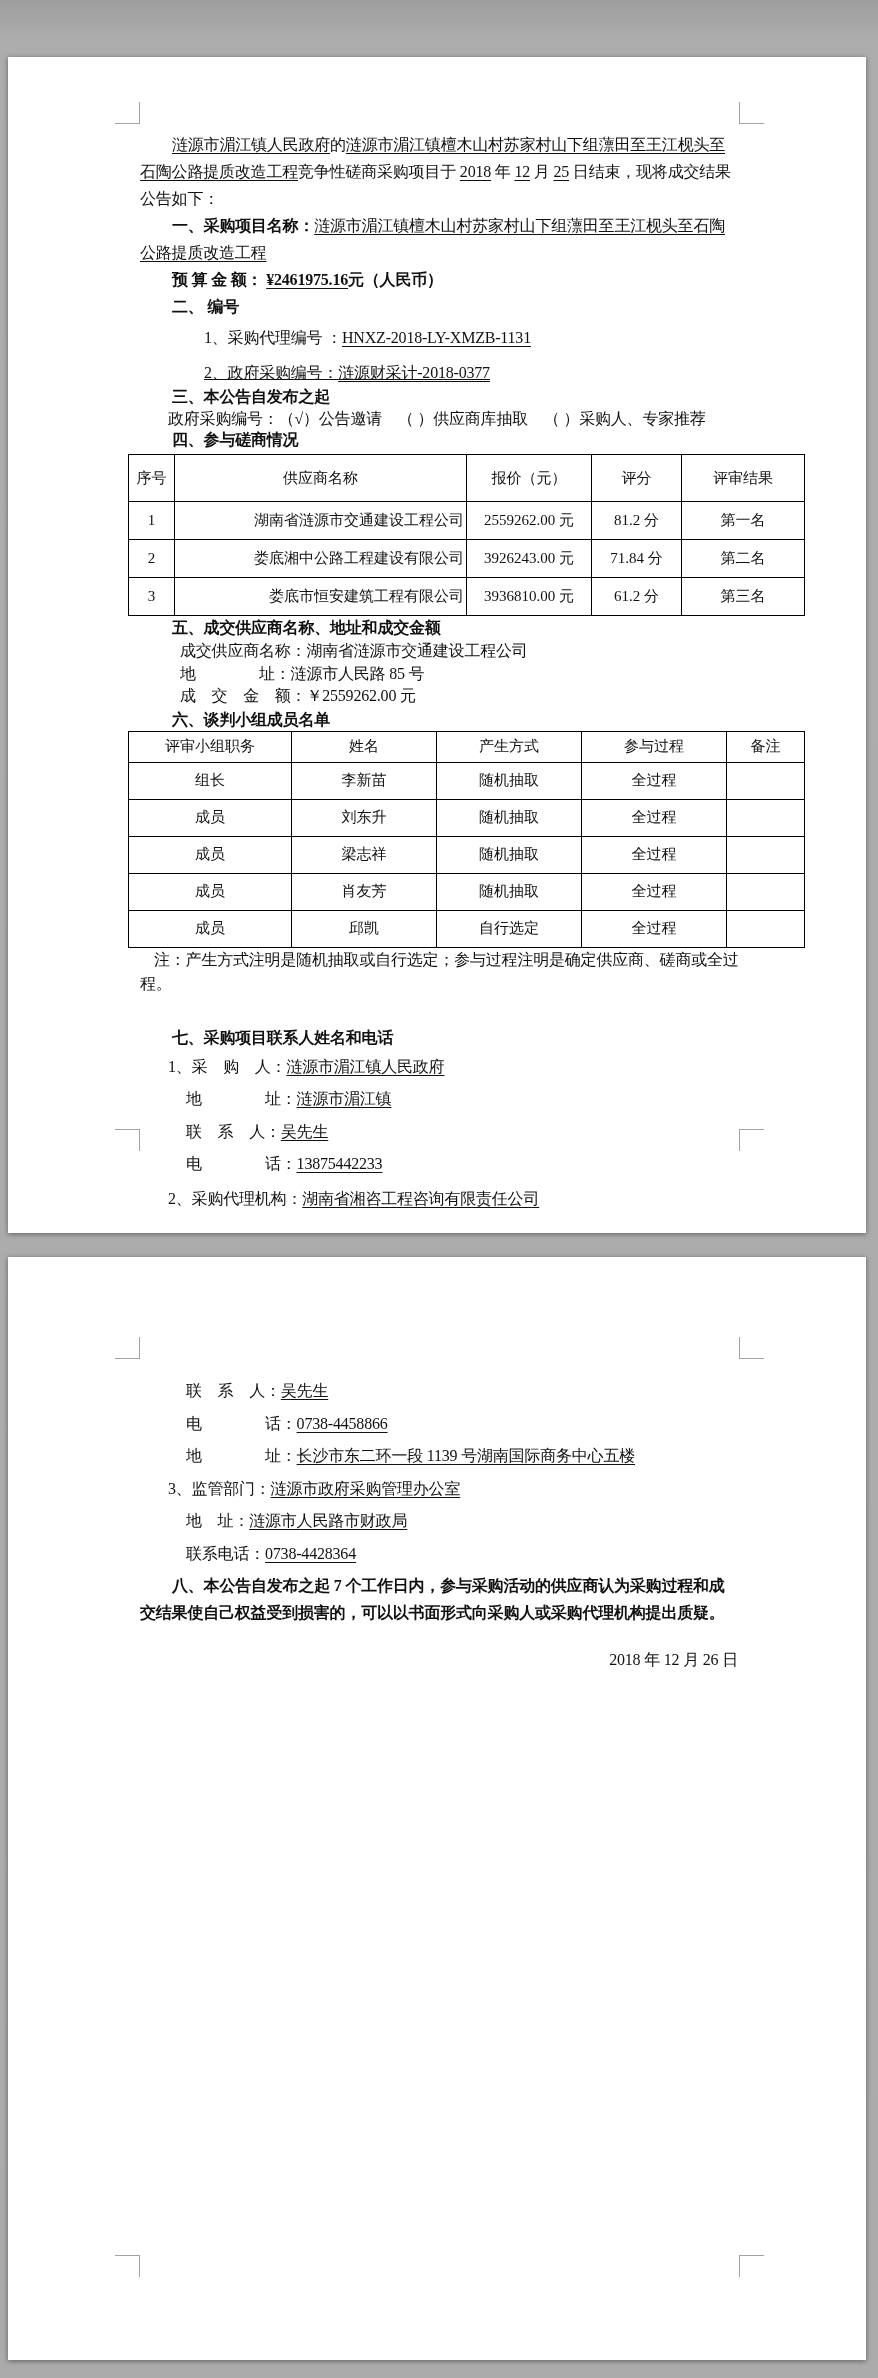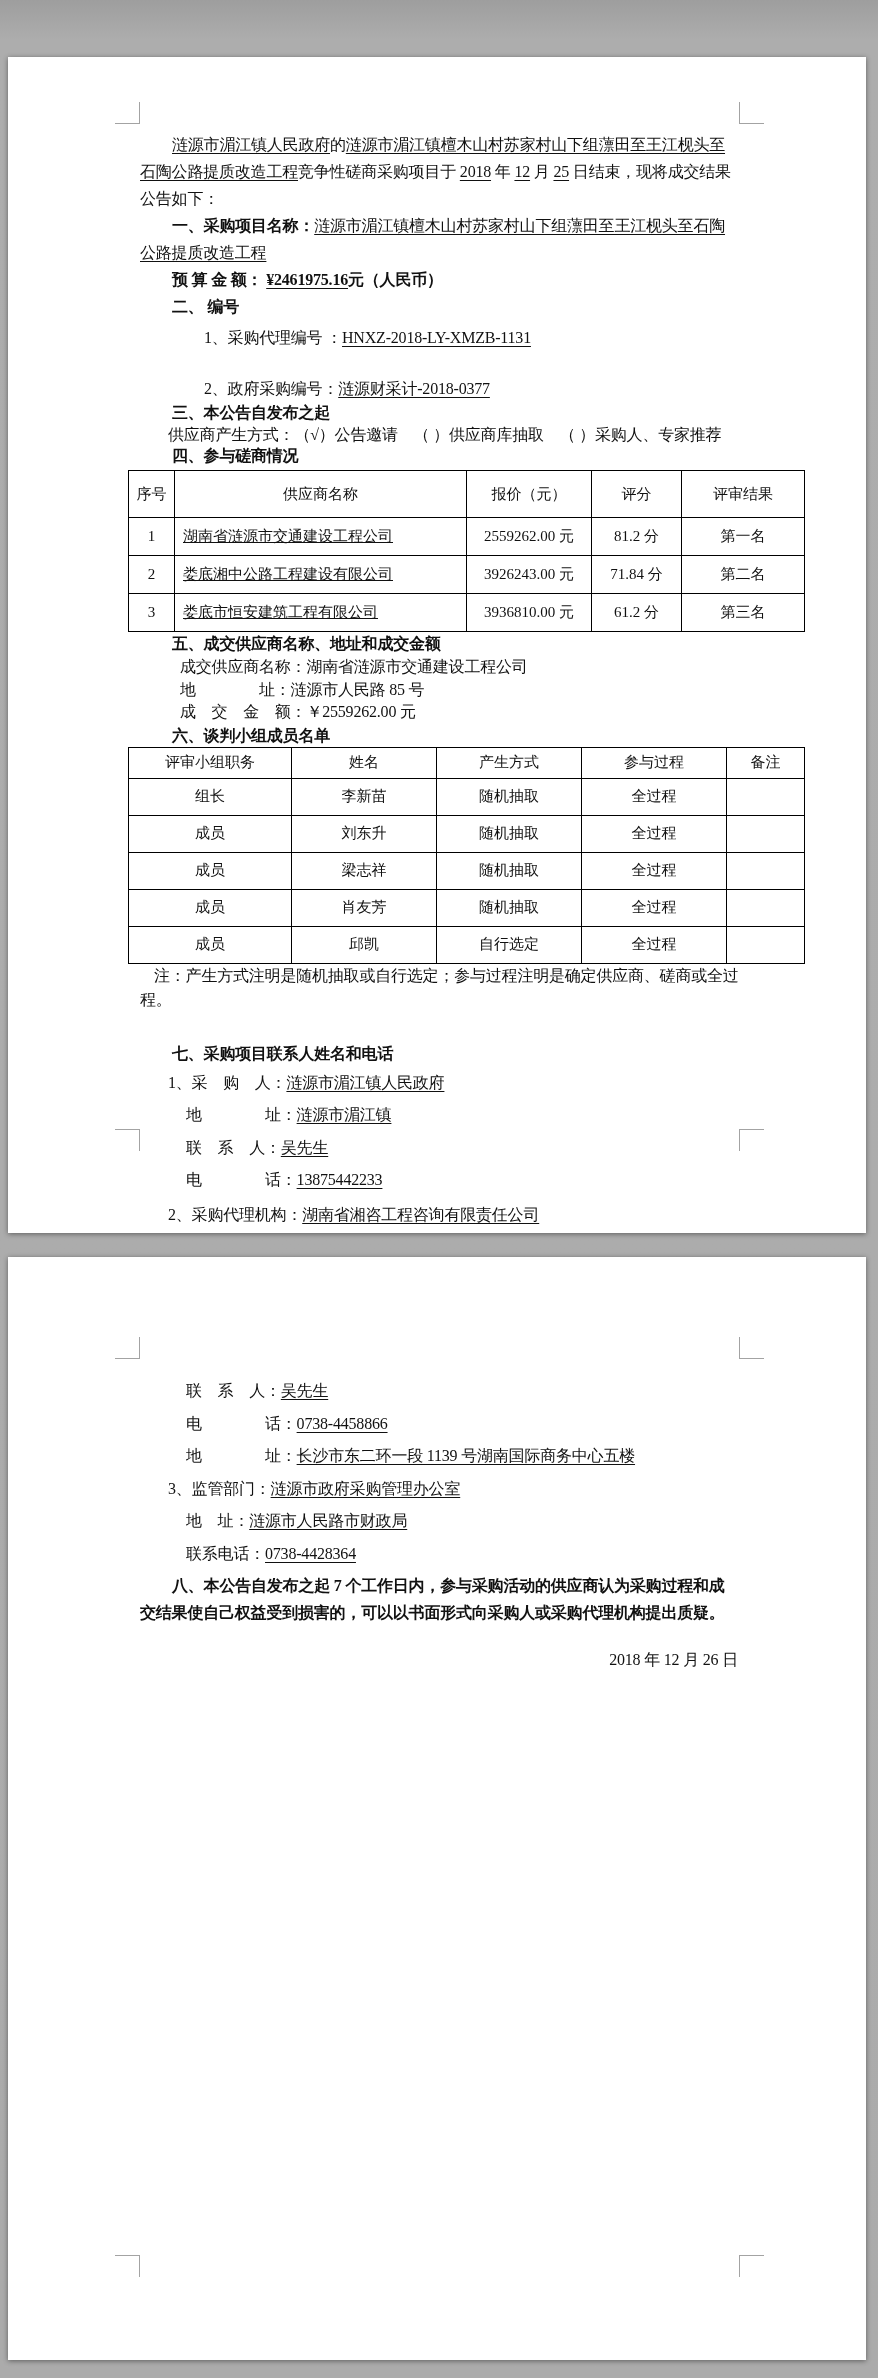--- a/index.html
+++ b/index.html
@@ -20,21 +20,21 @@
     font-size:16px;letter-spacing:-0.2px;line-height:27px;
   }
   #page1 .content{top:74px;}
   #page2 .content{top:118px;}
   p{margin:0;}
   .b{font-weight:bold;}
   .u{text-decoration:underline;text-underline-offset:3px;text-align:center;}
   .in2{text-indent:32px;}
   .item{text-indent:64px;}
   .item1{margin-top:4px;}
-  .item2{margin-top:24px;}
+  .item2{margin-top:8px;text-decoration:underline;}
   .sh{line-height:22px;}
   .invite{line-height:21px;text-indent:28px;}
   .s4{line-height:21px;}
   .s5{line-height:24px;}
   .winner{line-height:22.5px;text-indent:40px;}
   .s6{line-height:23px;}
   .note{line-height:24px;text-indent:14px;}
   .s7{margin-top:28px;}
   .contact{line-height:32.5px;text-indent:46px;}
   .contact-num{line-height:32.5px;text-indent:28px;}
@@ -42,21 +42,21 @@
   .clause8{line-height:27px;margin-top:2px;}
   .dateline{margin-top:20px;text-align:right;padding-right:2px;}
   
   table{border-collapse:collapse;table-layout:fixed;width:676px;margin-left:-12px;
         font-size:15px;letter-spacing:0;}
   .t1{margin-top:4px;}
   th,td{border:1px solid #000;text-align:center;vertical-align:middle;
         font-weight:normal;padding:0 2px;overflow:hidden;}
   .t1 th{height:46px;line-height:20px;}
   .t1 td{height:37px;}
-  .t1 td:nth-child(2){text-align:left;padding-left:8px;text-decoration:underline;}
+  .t1 td:nth-child(2){text-align:right;padding-left:8px;}
   .t2 th{height:30px;}
   .t2 td{height:36px;}
   
   .mark{position:absolute;width:24px;height:21px;}
   .mark.tl{border-right:1px solid #a3a3a3;border-bottom:1px solid #a3a3a3;}
   .mark.tr{border-left:1px solid #a3a3a3;border-bottom:1px solid #a3a3a3;}
   .mark.bl{border-right:1px solid #a3a3a3;border-top:1px solid #a3a3a3;}
   .mark.br{border-left:1px solid #a3a3a3;border-top:1px solid #a3a3a3;}
   #page1 .tl{left:107px;top:45px;}
   #page1 .tr{left:731px;top:45px;}
@@ -84,21 +84,21 @@
     <p class="in2 b"><span>预 算 金 额：  </span><span class="u">¥2461975.16</span><span>元（人民币）</span></p>
 
     <p class="in2 b">二、 编号</p>
 
     <p class="item item1"><span>1、采购代理编号 ：</span><span class="u">HNXZ-2018-LY-XMZB-1131</span></p>
 
     <p class="item item2"><span>2、政府采购编号：</span><span class="u">涟源财采计-2018-0377</span></p>
 
     <p class="in2 b sh">三、本公告自发布之起</p>
 
-    <p class="invite">供应商产生方式：（√）公告邀请　（ ）供应商库抽取　（ ）采购人、专家推荐</p>
+    <p class="invite">政府采购编号：（√）公告邀请　（ ）供应商库抽取　（ ）采购人、专家推荐</p>
 
     <p class="in2 b s4">四、参与磋商情况</p>
 
     <table class="t1">
       <colgroup>
           <col style="width:46px">
           <col style="width:292px">
           <col style="width:125px">
           <col style="width:90px">
           <col style="width:123px">

